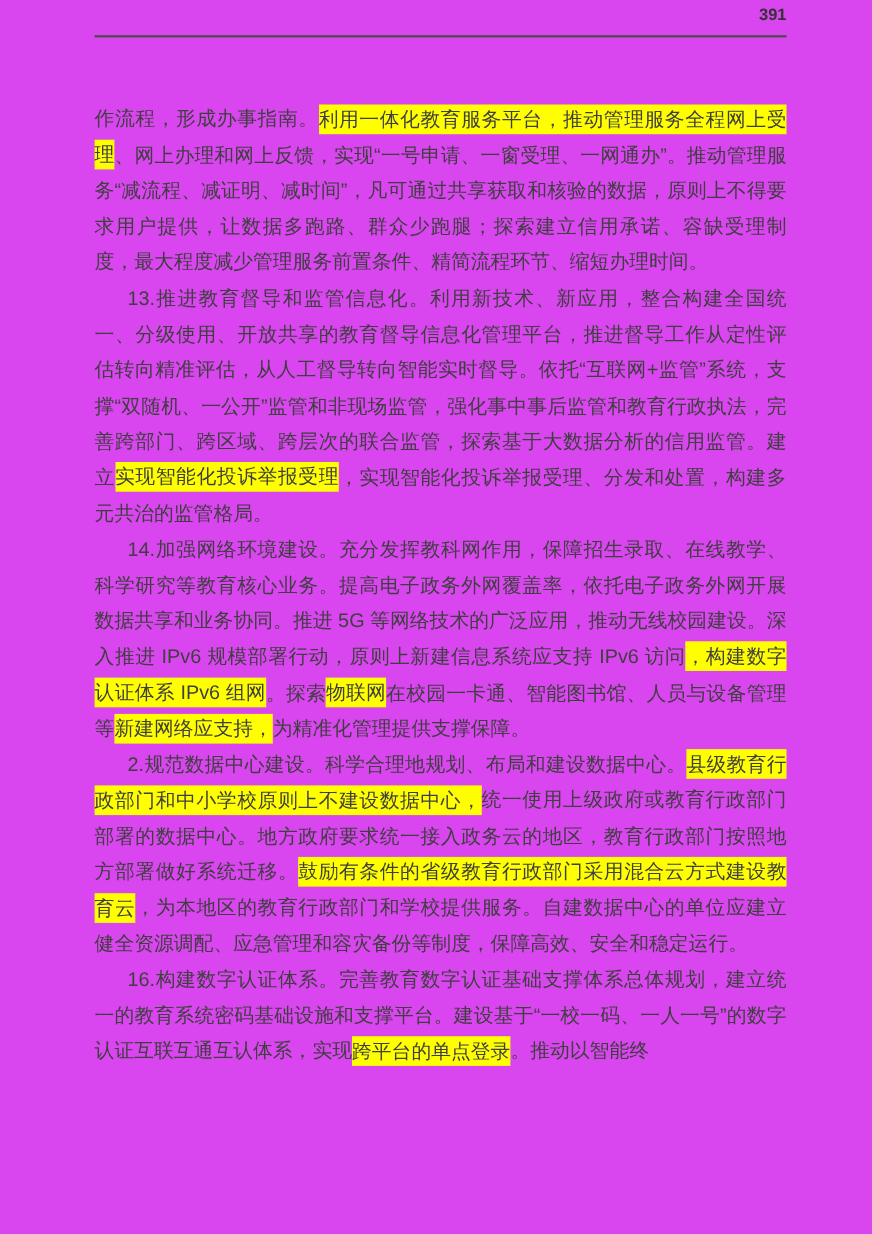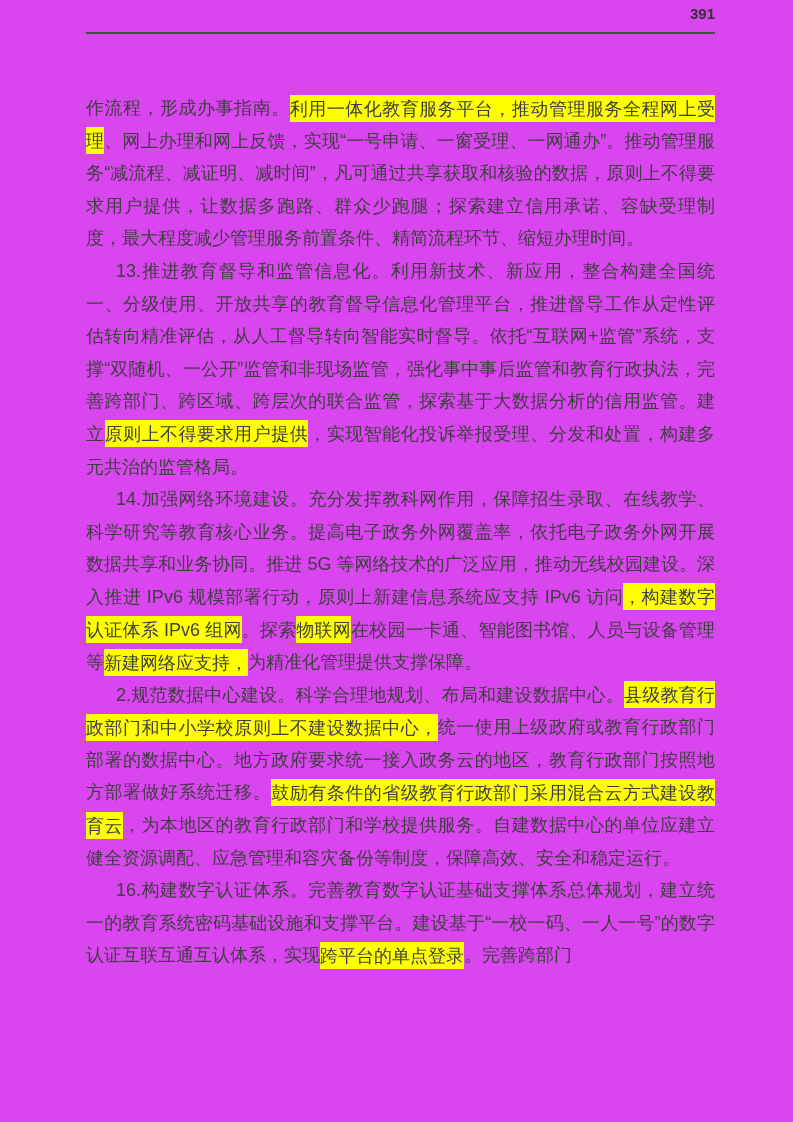--- a/index.html
+++ b/index.html
@@ -59,18 +59,18 @@
 <body>
 
 <div class="page">
   <div class="header">
     <div class="pagenum">391</div>
     <div class="header-rule"></div>
   </div>
 
   <div class="doc-body">
       <p class="para"><span>作流程，形成办事指南。</span><span class="hl">利用一体化教育服务平台，推动管理服务全程网上受理</span><span>、网上办理和网上反馈，实现“一号申请、一窗受理、一网通办”。推动管理服务“减流程、减证明、减时间”，凡可通过共享获取和核验的数据，原则上不得要求用户提供，让数据多跑路、群众少跑腿；探索建立信用承诺、容缺受理制度，最大程度减少管理服务前置条件、精简流程环节、缩短办理时间。</span></p>
-      <p class="para indent"><span>13.推进教育督导和监管信息化。利用新技术、新应用，整合构建全国统一、分级使用、开放共享的教育督导信息化管理平台，推进督导工作从定性评估转向精准评估，从人工督导转向智能实时督导。依托“互联网+监管”系统，支撑“双随机、一公开”监管和非现场监管，强化事中事后监管和教育行政执法，完善跨部门、跨区域、跨层次的联合监管，探索基于大数据分析的信用监管。建立</span><span class="hl">原则上不得要求用户提供</span><span>，实现智能化投诉举报受理、分发和处置，构建多元共治的监管格局。</span></p>
+      <p class="para indent"><span>13.推进教育督导和监管信息化。利用新技术、新应用，整合构建全国统一、分级使用、开放共享的教育督导信息化管理平台，推进督导工作从定性评估转向精准评估，从人工督导转向智能实时督导。依托“互联网+监管”系统，支撑“双随机、一公开”监管和非现场监管，强化事中事后监管和教育行政执法，完善跨部门、跨区域、跨层次的联合监管，探索基于大数据分析的信用监管。建立</span><span class="hl">实现智能化投诉举报受理</span><span>，实现智能化投诉举报受理、分发和处置，构建多元共治的监管格局。</span></p>
       <p class="para indent"><span>14.加强网络环境建设。充分发挥教科网作用，保障招生录取、在线教学、科学研究等教育核心业务。提高电子政务外网覆盖率，依托电子政务外网开展数据共享和业务协同。推进 5G 等网络技术的广泛应用，推动无线校园建设。深入推进 IPv6 规模部署行动，原则上新建信息系统应支持 IPv6 访问</span><span class="hl">，构建数字认证体系 IPv6 组网</span><span>。探索</span><span class="hl">物联网</span><span>在校园一卡通、智能图书馆、人员与设备管理等</span><span class="hl">新建网络应支持，</span><span>为精准化管理提供支撑保障。</span></p>
       <p class="para indent"><span>2.规范数据中心建设。科学合理地规划、布局和建设数据中心。</span><span class="hl">县级教育行政部门和中小学校原则上不建设数据中心，</span><span>统一使用上级政府或教育行政部门部署的数据中心。地方政府要求统一接入政务云的地区，教育行政部门按照地方部署做好系统迁移。</span><span class="hl">鼓励有条件的省级教育行政部门采用混合云方式建设教育云</span><span>，为本地区的教育行政部门和学校提供服务。自建数据中心的单位应建立健全资源调配、应急管理和容灾备份等制度，保障高效、安全和稳定运行。</span></p>
-      <p class="para indent"><span>16.构建数字认证体系。完善教育数字认证基础支撑体系总体规划，建立统一的教育系统密码基础设施和支撑平台。建设基于“一校一码、一人一号”的数字认证互联互通互认体系，实现</span><span class="hl">跨平台的单点登录</span><span>。完善跨部门</span></p>
+      <p class="para indent"><span>16.构建数字认证体系。完善教育数字认证基础支撑体系总体规划，建立统一的教育系统密码基础设施和支撑平台。建设基于“一校一码、一人一号”的数字认证互联互通互认体系，实现</span><span class="hl">跨平台的单点登录</span><span>。推动以智能终</span></p>
     </div>
 </div>
 
 </body></html>

